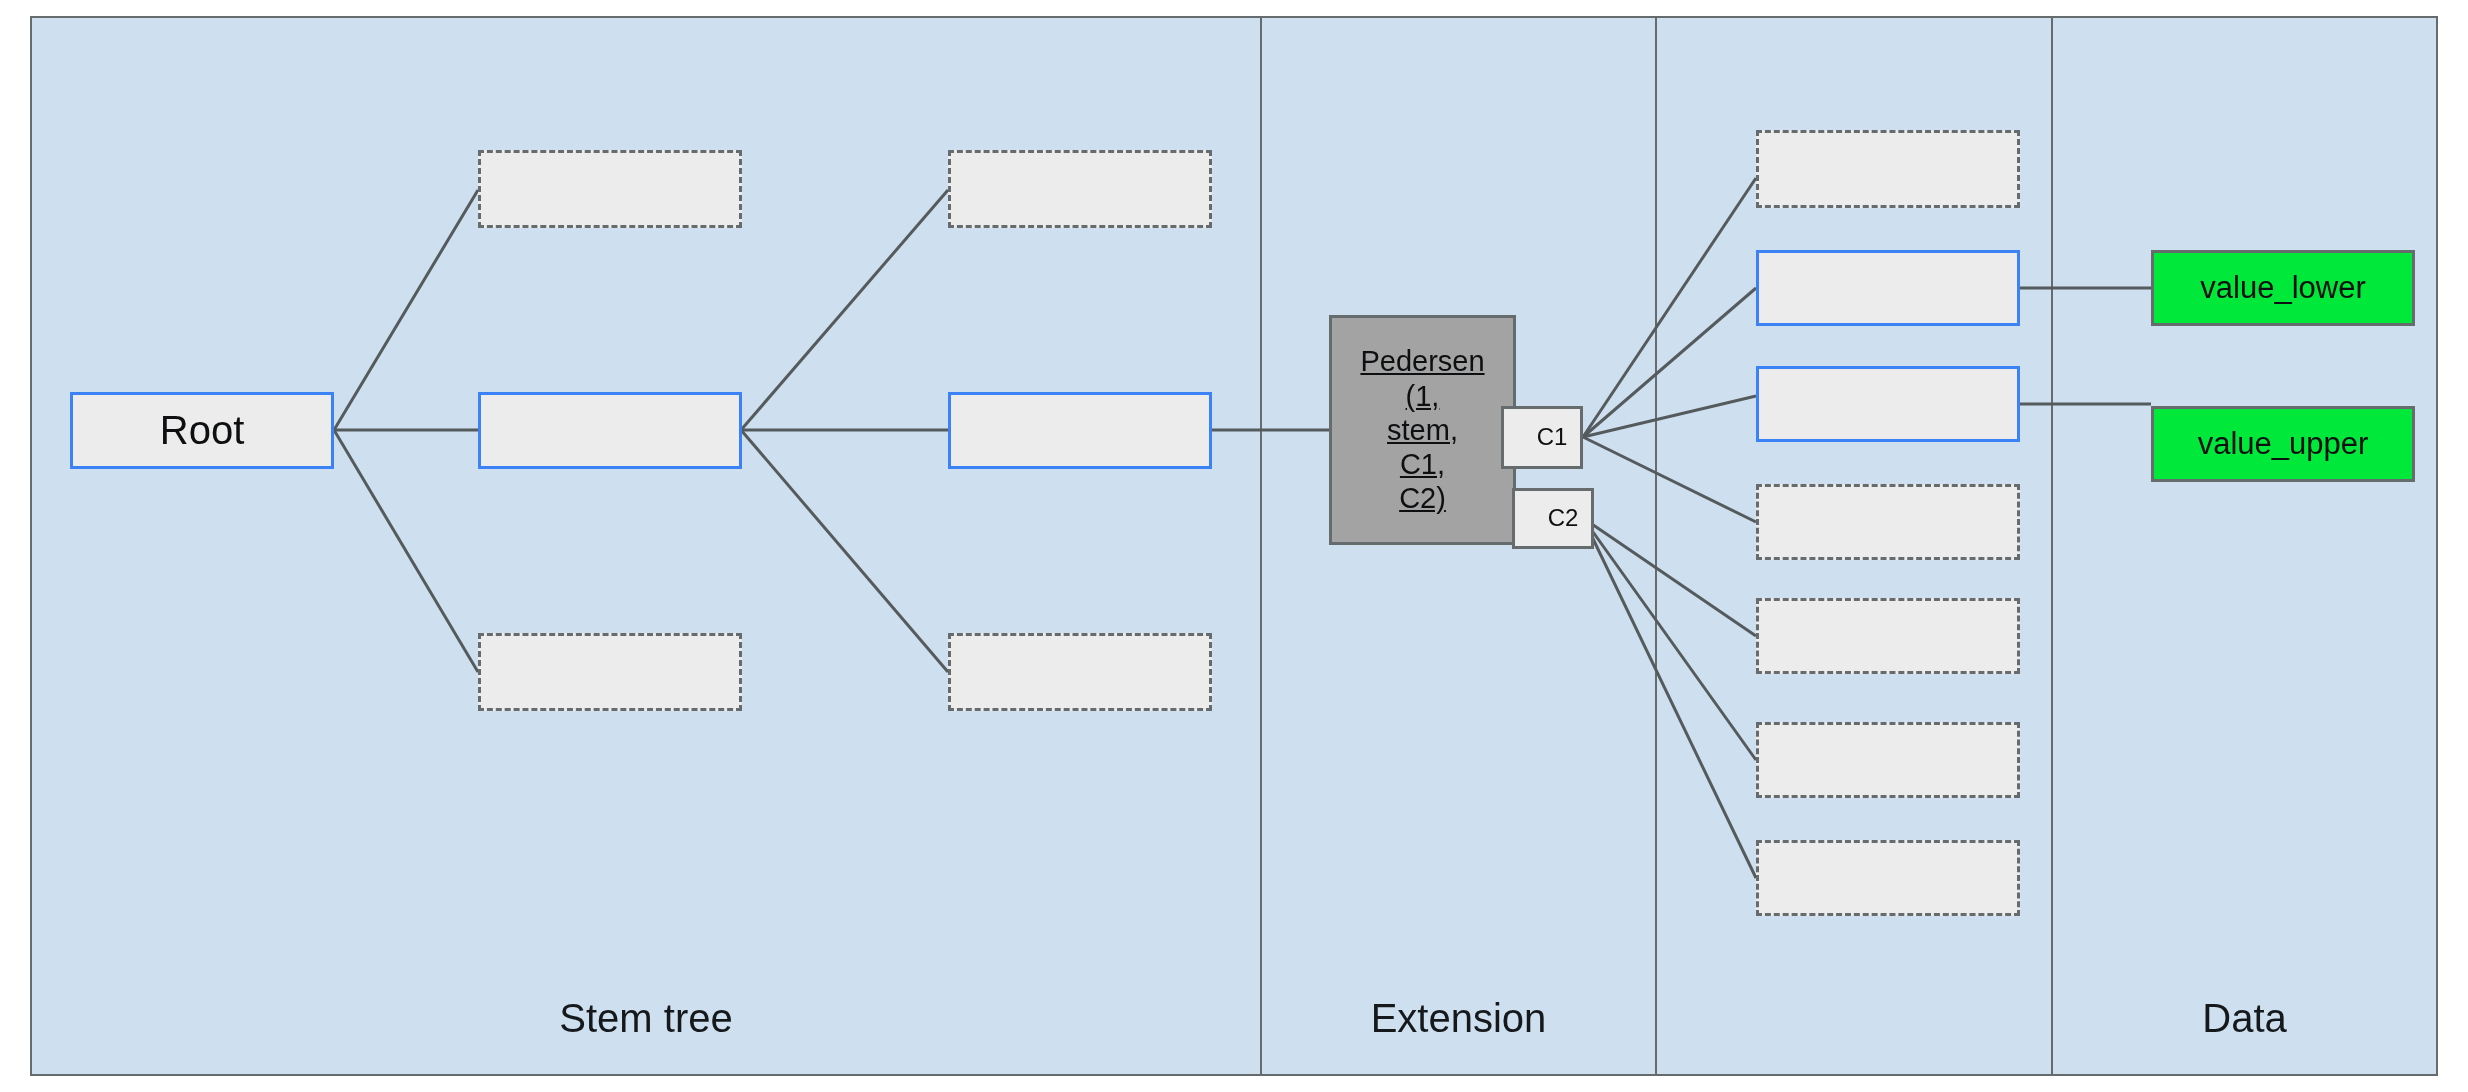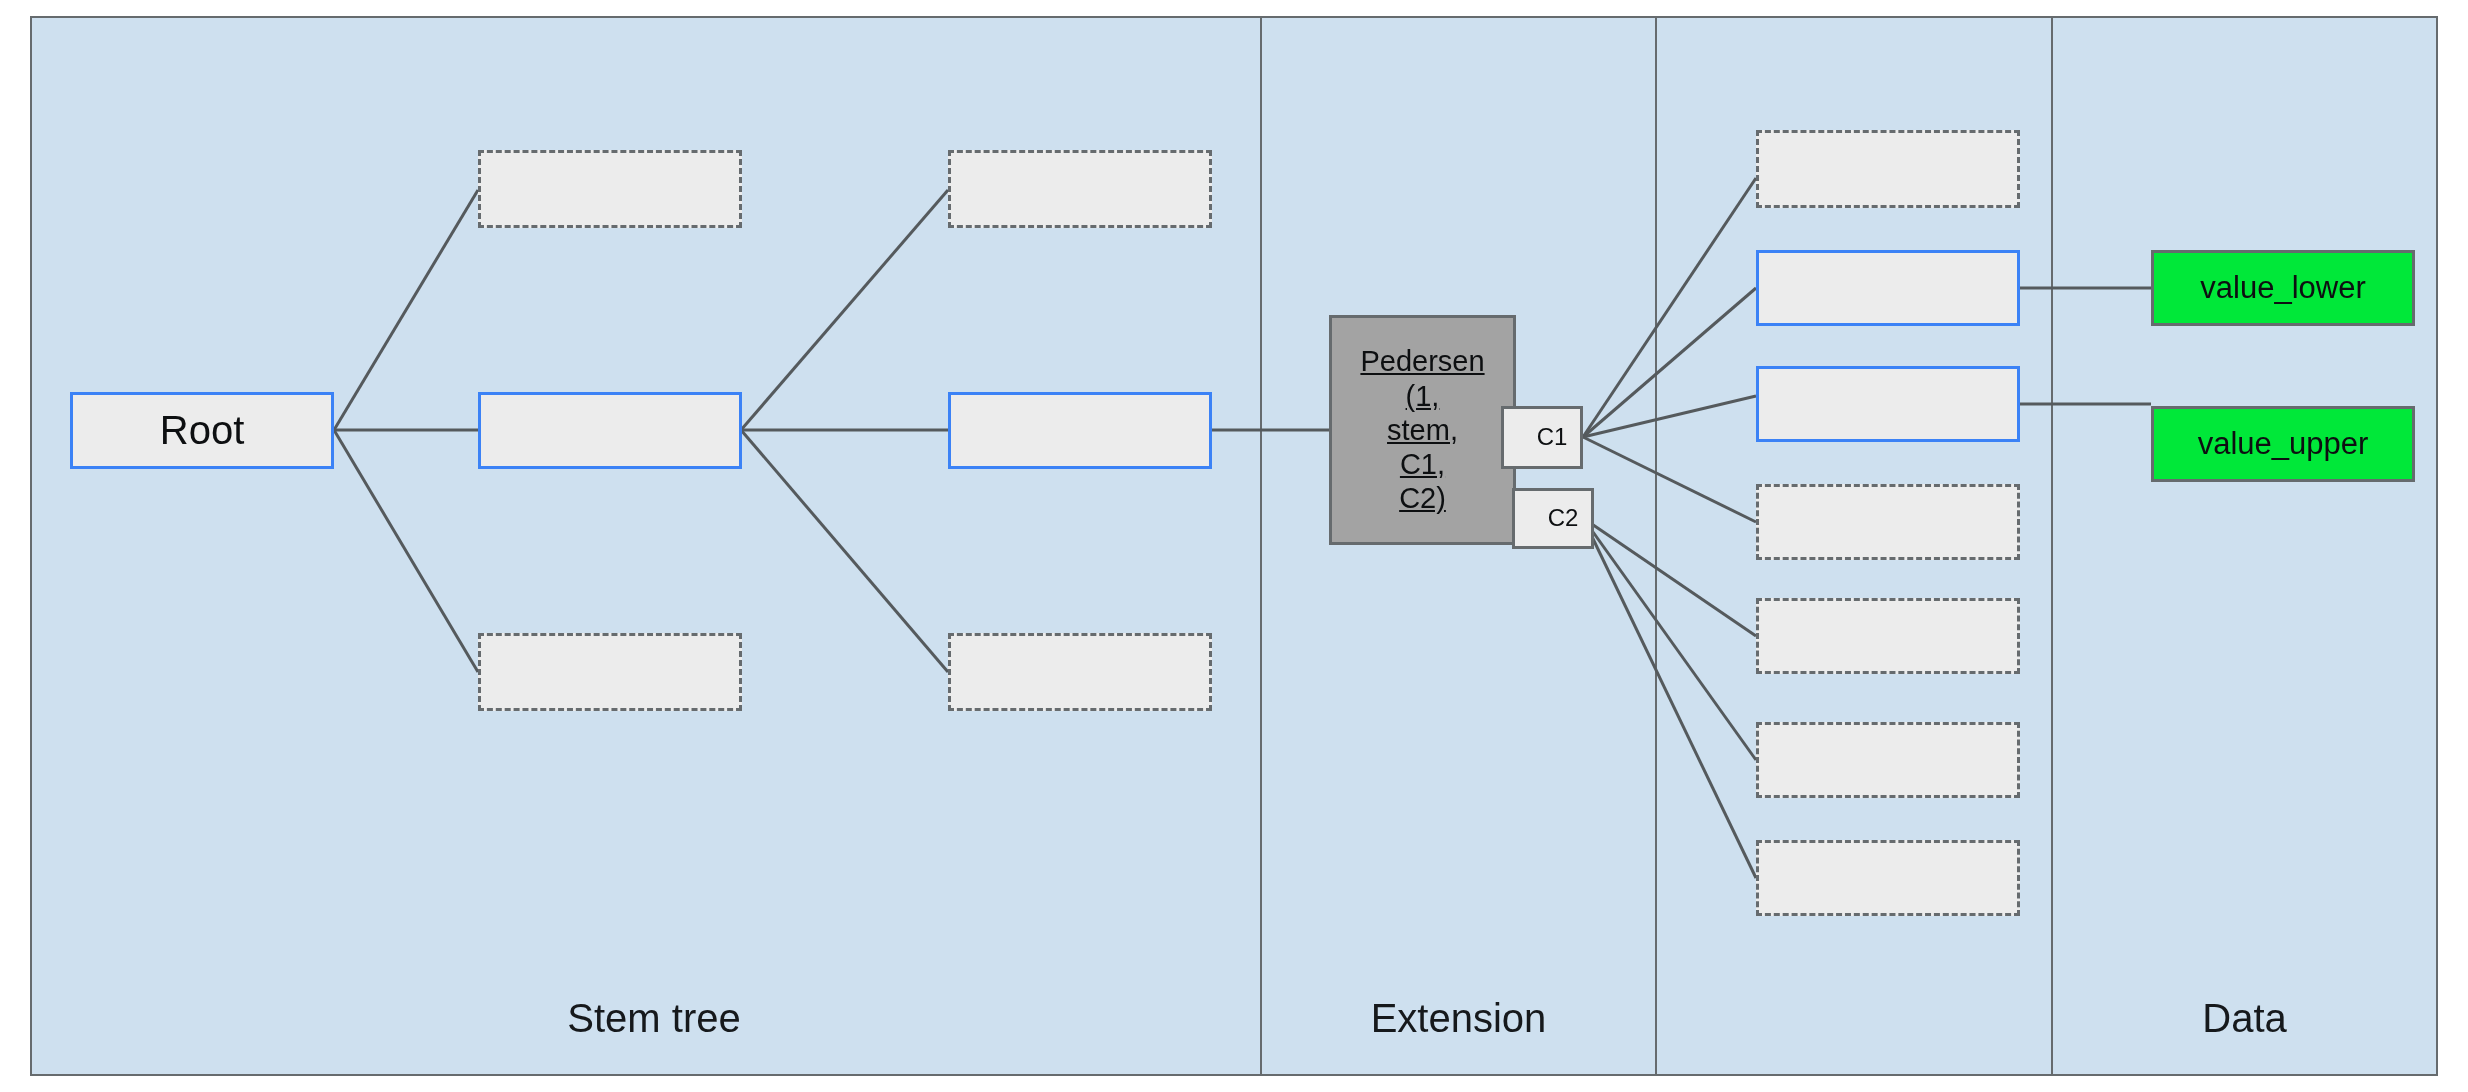--- a/index.html
+++ b/index.html
@@ -141,17 +141,17 @@
   <div class="node solid" style="left:1756px; top:250px; width:264px; height:76px;"></div>
   <div class="node solid" style="left:1756px; top:366px; width:264px; height:76px;"></div>
   <div class="node dashed" style="left:1756px; top:484px; width:264px; height:76px;"></div>
   <div class="node dashed" style="left:1756px; top:598px; width:264px; height:76px;"></div>
   <div class="node dashed" style="left:1756px; top:722px; width:264px; height:76px;"></div>
   <div class="node dashed" style="left:1756px; top:840px; width:264px; height:76px;"></div>
 
   <div class="node green" style="left:2151px; top:250px; width:264px; height:76px;">value_lower</div>
   <div class="node green" style="left:2151px; top:366px; width:264px; height:76px;margin-top:40px;">value_upper</div>
 
-  <div class="panel-label" style="left:30px; top:998px; width:1232px;padding-left:8px;">Stem tree</div>
+  <div class="panel-label" style="left:30px; top:998px; width:1232px;">Stem tree</div>
   <div class="panel-label" style="left:1260px; top:998px; width:397px;">Extension</div>
   <div class="panel-label" style="left:2051px; top:998px; width:387px;">Data</div>
 
 </div>
 
 </body></html>

